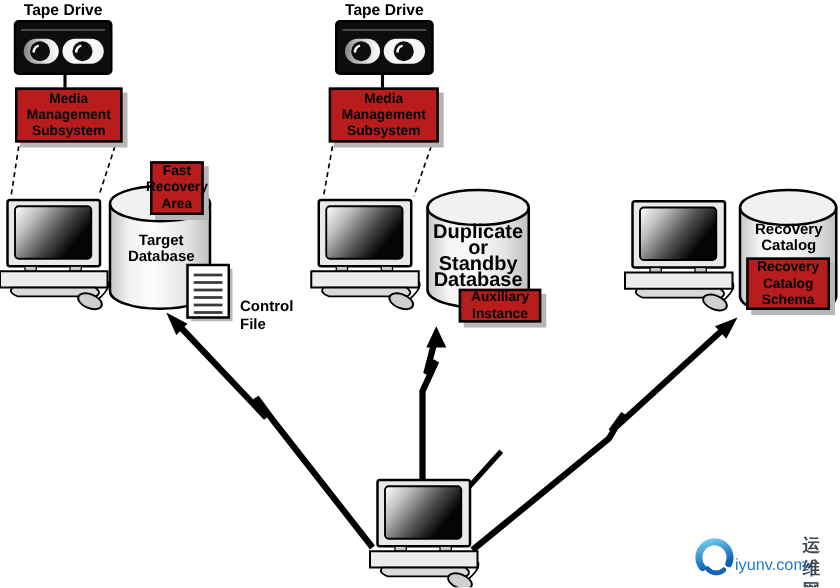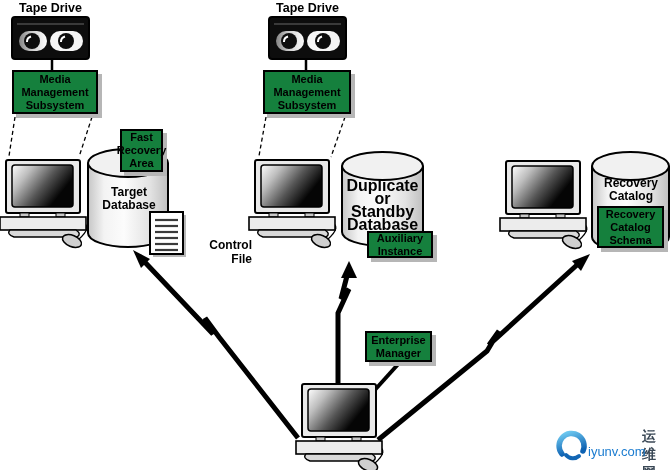--- a/index.html
+++ b/index.html
@@ -6,33 +6,33 @@
   .canvas{
     position:relative;width:672px;height:470px;background:#ffffff;overflow:hidden;
     font-family:"Liberation Sans",sans-serif;color:#000;
   }
   .gfx{position:absolute;left:0;top:0;z-index:1;}
   .plain-label{
     position:absolute;z-index:3;font-weight:bold;white-space:pre-line;
     color:#000;text-align:center;
   }
   .label-box{
-    position:absolute;z-index:4;background:#15803d;border:2px solid #000;
+    position:absolute;z-index:4;background:#b91c1c;border:2px solid #000;
     box-shadow:4px 4px 0 #b6b6b6;font-weight:bold;font-size:11px;line-height:13px;
     text-align:center;display:flex;align-items:center;justify-content:center;
     white-space:pre-line;box-sizing:border-box;color:#000;
   }
   
   .tape-label-1{left:12px;top:1px;width:77px;font-size:12.5px;}
   .tape-label-2{left:269px;top:1px;width:77px;font-size:12.5px;}
   .mms-1{left:12px;top:70px;width:86px;height:44px;}
   .mms-2{left:263px;top:70px;width:88px;height:44px;}
   .fra{left:120px;top:129px;width:43px;height:43px;}
   .tdb{left:90px;top:186px;width:78px;font-size:12px;line-height:13px;}
-  .cfl{left:192px;top:238px;width:60px;text-align:right;font-size:12px;line-height:14px;}
+  .cfl{left:192px;top:238px;width:60px;text-align:left;font-size:12px;line-height:14px;}
   .ddb{left:342px;top:179px;width:81px;font-size:16px;line-height:13px;}
   .aux{left:367px;top:231px;width:66px;height:27px;}
   .rcl{left:596px;top:177px;width:70px;font-size:12px;line-height:13px;}
   .rcs{left:597px;top:206px;width:67px;height:42px;}
   .em{left:365px;top:331px;width:67px;height:31px;}
   .rman{left:303px;top:395px;width:74px;height:27px;font-size:11.5px;}
   
   .watermark{position:absolute;z-index:5;left:553px;top:424px;width:116px;height:44px;}
   .wm-swirl{position:absolute;left:2px;top:2px;}
   .wm-site{position:absolute;left:41px;top:4px;font-size:14px;font-weight:bold;letter-spacing:1px;margin-left:48px;}
@@ -174,22 +174,20 @@
 Management
 Subsystem</div>
   <div class="label-box fra">Fast
 Recovery
 Area</div>
   <div class="label-box aux">Auxiliary
 Instance</div>
   <div class="label-box rcs">Recovery
 Catalog
 Schema</div>
-  <div class="label-box em">Enterprise
-Manager</div>
 
   <div class="watermark">
     <svg class="wm-swirl" width="34" height="36" viewBox="0 0 34 36">
       <path d="M7,28 A12.5,12.5 0 1 1 28,25" fill="none" stroke="url(#wmGrad)" stroke-width="5.5" stroke-linecap="round"></path>
       <path d="M11,29 A9,9 0 0 0 24,30" fill="none" stroke="#1266b4" stroke-width="4" stroke-linecap="round"></path>
     </svg>
     <span class="wm-site" style="color:#3a4856;">运维网</span>
     <span class="wm-domain" style="color:#1b7cd0;">iyunv.com</span>
   </div>
 

